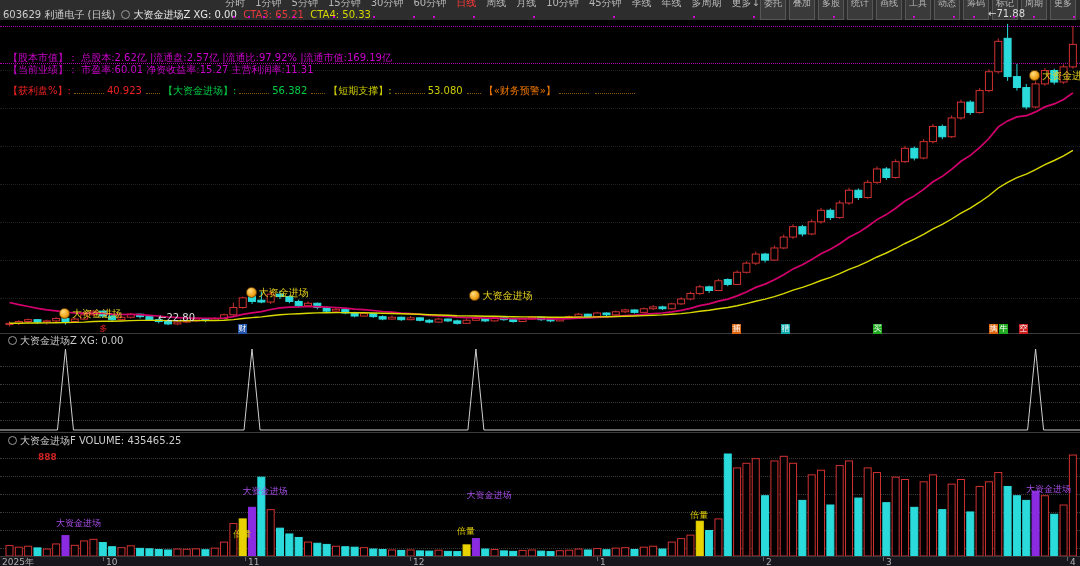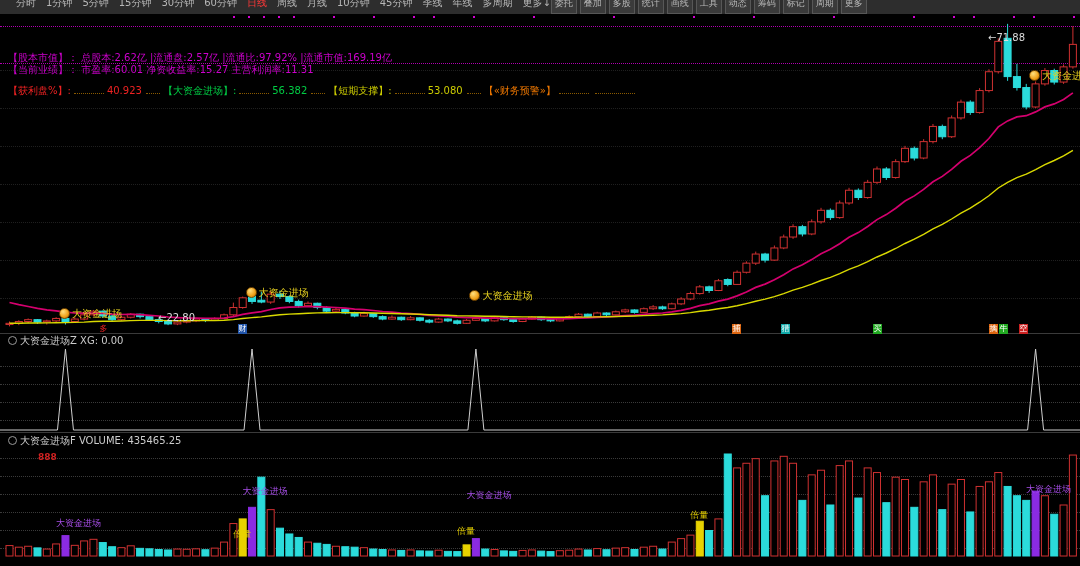--- a/index.html
+++ b/index.html
@@ -1,20 +1,20 @@
 <!DOCTYPE html>
 <html><head>
 <meta charset="utf-8">
 <style>
   html,body{margin:0;padding:0;background:#000;}
   .screen{position:relative;width:1080px;height:566px;background:#000;overflow:hidden;
           font-family:"DejaVu Sans",sans-serif;}
   
-  .menubar{position:absolute;top:0;left:0;width:1080px;height:14px;background:#2d2d2d;
-           overflow:hidden;display:flex;justify-content:flex-start;}
+  .menubar{position:absolute;top:0;left:0;width:1080px;height:20px;background:#2d2d2d;
+           overflow:hidden;display:flex;justify-content:flex-end;}
   .menubar-l{display:flex;gap:10px;margin-top:-4px;font-size:10px;color:#b8b8b8;
              white-space:nowrap;padding-left:16px;}
   .menubar-l .act{color:#ff3838;}
   .menubar-r{display:flex;gap:3px;margin-top:-3px;padding-right:4px;}
   .menubar-r .btn{font-size:9px;color:#b8b8b8;background:#3a3a3a;border:1px solid #575757;
                   padding:0 3px;line-height:10px;white-space:nowrap;}
   .titlebar{position:absolute;top:8px;left:3px;height:14px;font-size:10px;line-height:14px;
             color:#ccc;white-space:nowrap;z-index:5;}
   .titlebar .ico,.hdr .ico{display:inline-block;width:7px;height:7px;border:1px solid #999;
             border-radius:50%;margin:0 3px 0 6px;vertical-align:-1px;}
@@ -75,20 +75,23 @@
         <span class="btn">画线</span>
         <span class="btn">工具</span>
         <span class="btn">动态</span>
         <span class="btn">筹码</span>
         <span class="btn">标记</span>
         <span class="btn">周期</span>
         <span class="btn">更多</span>
       </div>
   </div>
 
+  <div class="titlebar">
+    <span>603629</span>&nbsp;<span>利通电子</span>&nbsp;<span>(日线)</span><span class="ico"></span><span style="color:#e8e8e8">大资金进场Z</span>&nbsp;<span style="color:#e8e8e8">XG: 0.00</span>&nbsp;&nbsp;<span style="color:#e23b3b">CTA3: 65.21</span>&nbsp;&nbsp;<span style="color:#d8d800">CTA4: 50.33</span>
+  </div>
 
   <div id="gridhost">
       <div class="gline" style="top: 70px;"></div>
       <div class="gline" style="top: 108px;"></div>
       <div class="gline" style="top: 146px;"></div>
       <div class="gline" style="top: 184px;"></div>
       <div class="gline" style="top: 222px;"></div>
       <div class="gline" style="top: 260px;"></div>
       <div class="gline" style="top: 298px;"></div>
       <div class="dotline" style="top: 26px;"></div>
@@ -509,31 +512,48 @@
       <div class="tdot" style="left: 1073px; top: 16px;"></div>
       <div class="marker-circle" style="left: 58.968px; top: 308px;"></div>
       <div class="marker-text" style="left: 71.968px; top: 307px;">大资金进场</div>
       <div class="marker-circle" style="left: 245.528px; top: 287px;"></div>
       <div class="marker-text" style="left: 258.528px; top: 286px;">大资金进场</div>
       <div class="marker-circle" style="left: 469.4px; top: 290px;"></div>
       <div class="marker-text" style="left: 482.4px; top: 289px;">大资金进场</div>
       <div class="marker-circle" style="left: 1029.08px; top: 70px;"></div>
       <div class="marker-text" style="left: 1042.08px; top: 69px;">大资金进场</div>
       <div class="plabel" style="left: 158px; top: 312px;">←22.80</div>
-      <div class="plabel" style="left: 988px; top: 8px; margin-top: 24px;">←71.88</div>
+      <div class="plabel" style="left: 988px; top: 8px;">←71.88</div>
       <div class="badge" style="left: 99px; top: 324px; background: transparent; color: rgb(238, 34, 34);">多</div>
       <div class="badge" style="left: 238px; top: 324px; background: rgb(34, 85, 170); color: rgb(255, 255, 255);">财</div>
       <div class="badge" style="left: 732px; top: 324px; background: rgb(221, 102, 17); color: rgb(255, 255, 255);">捕</div>
       <div class="badge" style="left: 781px; top: 324px; background: rgb(17, 170, 170); color: rgb(255, 255, 255);">猎</div>
       <div class="badge" style="left: 873px; top: 324px; background: rgb(34, 170, 34); color: rgb(255, 255, 255);">买</div>
       <div class="badge" style="left: 989px; top: 324px; background: rgb(221, 102, 17); color: rgb(255, 255, 255);">擒</div>
       <div class="badge" style="left: 999px; top: 324px; background: rgb(34, 170, 34); color: rgb(255, 255, 255);">牛</div>
       <div class="badge" style="left: 1019px; top: 324px; background: rgb(204, 34, 34); color: rgb(255, 255, 255);">空</div>
       <div class="vlabel" style="left: 55.968px; top: 517px; color: rgb(166, 77, 230);">大资金进场</div>
       <div class="vlabel" style="left: 242.528px; top: 485px; color: rgb(166, 77, 230);">大资金进场</div>
       <div class="vlabel" style="left: 466.4px; top: 489px; color: rgb(166, 77, 230);">大资金进场</div>
       <div class="vlabel" style="left: 1026.08px; top: 483px; color: rgb(166, 77, 230);">大资金进场</div>
       <div class="vlabel" style="left: 233.2px; top: 528px; color: rgb(232, 210, 0);">倍量</div>
       <div class="vlabel" style="left: 457.072px; top: 525px; color: rgb(232, 210, 0);">倍量</div>
       <div class="vlabel" style="left: 690.272px; top: 509px; color: rgb(232, 210, 0);">倍量</div>
     </div>
 
+  <div class="axisbar" id="axisbar">
+      <div class="axlab" style="left: 2px;">2025年</div>
+      <div class="axlab" style="left: 106px;">10</div>
+      <div class="axtick" style="left: 103px;"></div>
+      <div class="axlab" style="left: 248px;">11</div>
+      <div class="axtick" style="left: 245px;"></div>
+      <div class="axlab" style="left: 413px;">12</div>
+      <div class="axtick" style="left: 410px;"></div>
+      <div class="axlab" style="left: 600px;">1</div>
+      <div class="axtick" style="left: 597px;"></div>
+      <div class="axlab" style="left: 766px;">2</div>
+      <div class="axtick" style="left: 763px;"></div>
+      <div class="axlab" style="left: 886px;">3</div>
+      <div class="axtick" style="left: 883px;"></div>
+      <div class="axlab" style="left: 1070px;">4</div>
+      <div class="axtick" style="left: 1067px;"></div>
+    </div>
 </div>
 
 </body></html>

